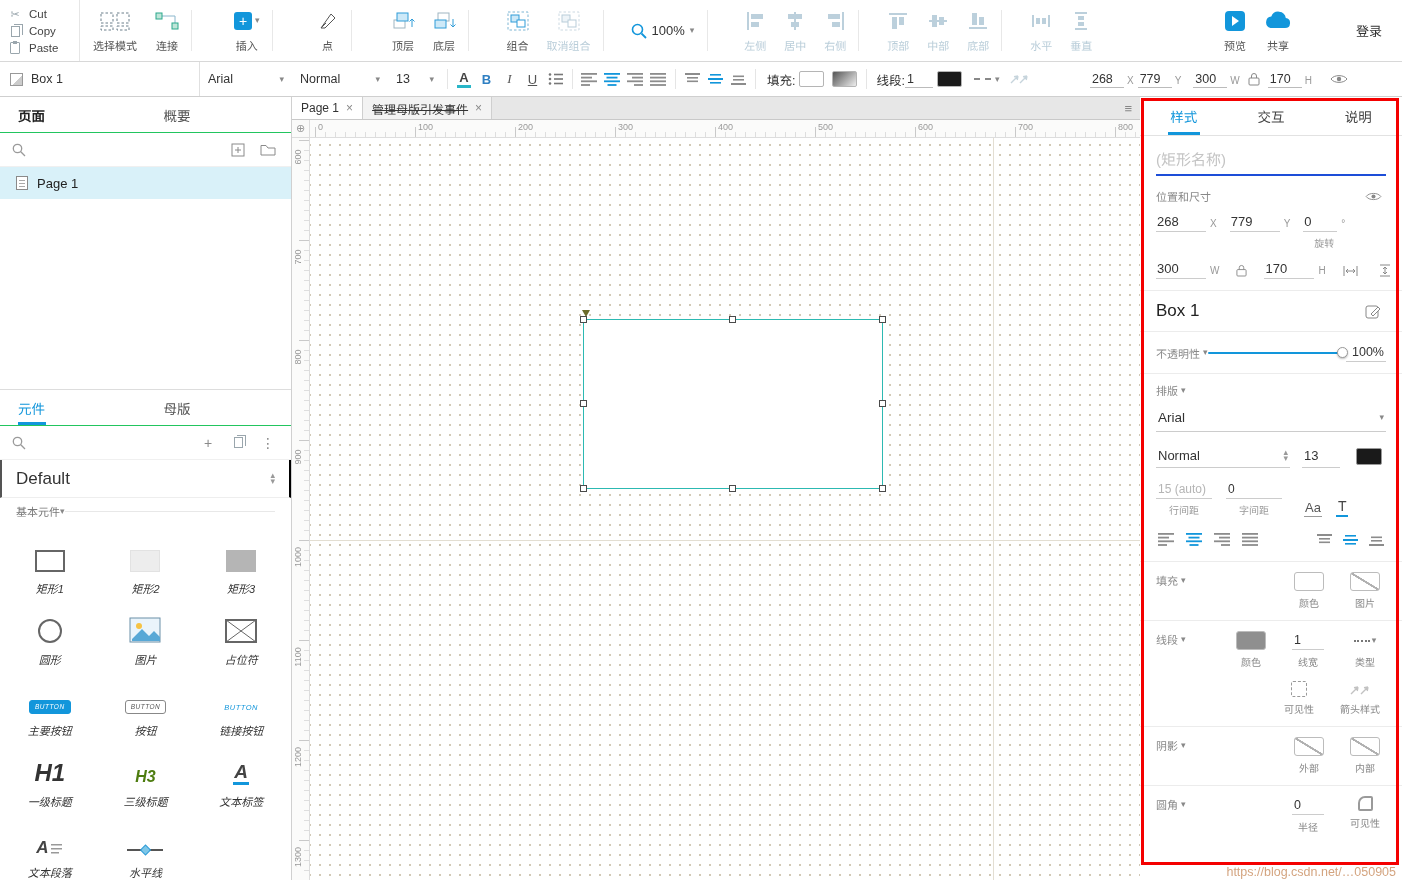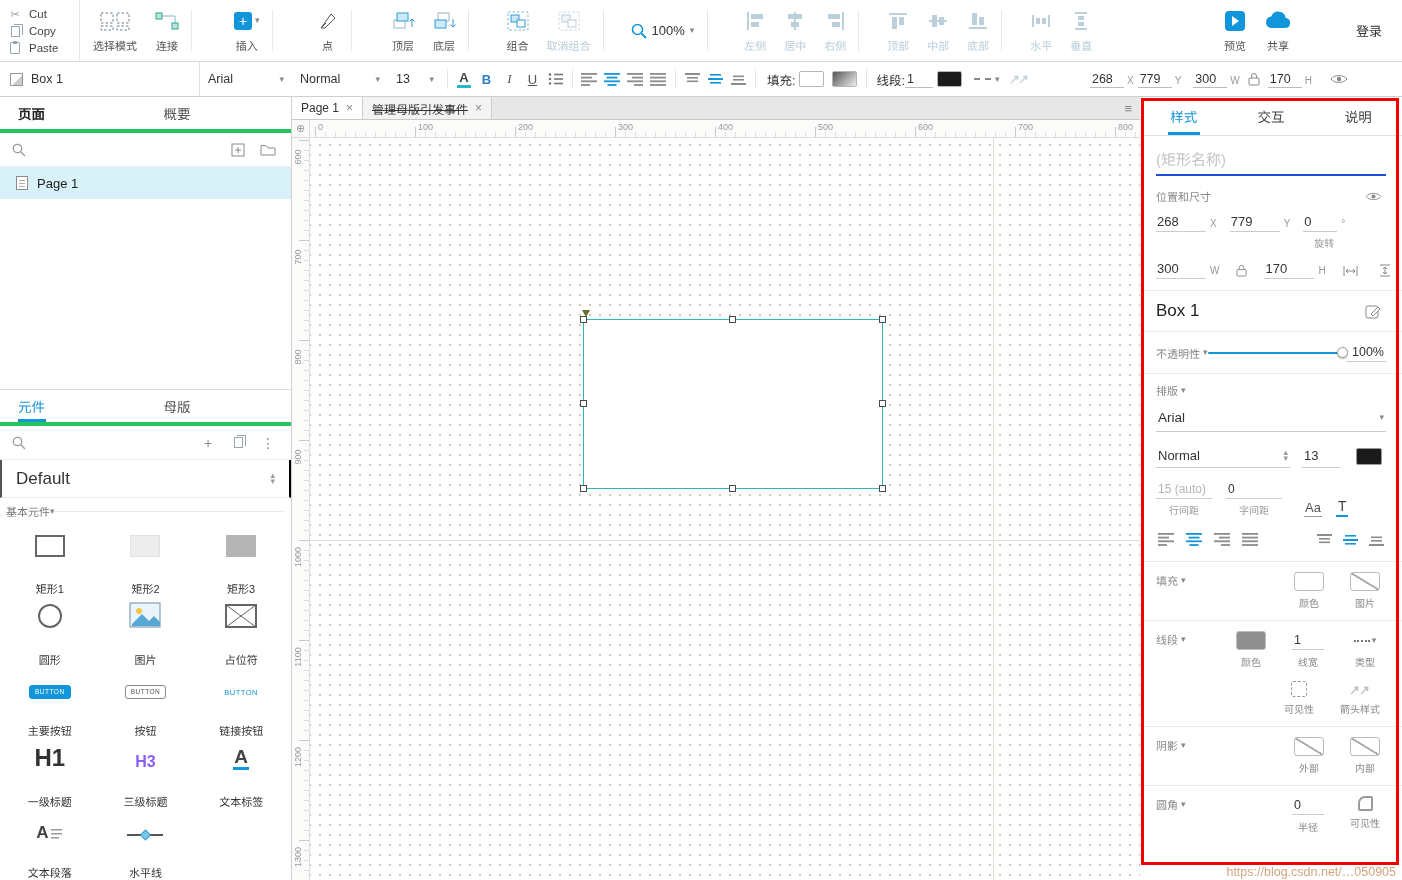--- a/index.html
+++ b/index.html
@@ -55,49 +55,49 @@
 .coord input{width:34px;border:none;border-bottom:1px solid #bbb;font-size:12.5px;color:#333;padding:1px 2px;}
 .tool-ic-btn{background:none;border:none;display:flex;align-items:center;justify-content:center;padding:2px 4px;}
 
 
 .main{flex:1;display:flex;min-height:0;}
 
 
 .sidebar{flex:0 0 260px;border-right:1px solid #d0d0d0;display:flex;flex-direction:column;background:#fff;min-height:0;}
 .pages-panel{flex:0 0 293px;display:flex;flex-direction:column;border-bottom:1px solid #ddd;}
 .widgets-panel{flex:1;display:flex;flex-direction:column;min-height:0;}
-.ptabs{flex:0 0 36px;display:flex;align-items:stretch;border-bottom:4px solid #22c55e;}
+.ptabs{flex:0 0 36px;display:flex;align-items:stretch;border-bottom:1px solid #22c55e;}
 .ptab{width:50%;padding-left:18px;font-size:13.5px;color:#555;background:none;border:none;text-align:left;display:flex;align-items:center;position:relative;}
 .ptab.bold{color:#222;font-weight:bold;}
 .ptab.blue{color:#1296db;}
 .ptab.blue:after{content:"";position:absolute;left:18px;bottom:0;width:28px;height:3px;background:#1296db;}
 .srow{flex:0 0 34px;display:flex;align-items:center;gap:8px;padding:0 12px;border-bottom:1px solid #f0f0f0;}
 .srow .grow{flex:1;border:none;font-size:12px;color:#333;min-width:10px;}
 .ibtn{background:none;border:none;display:flex;align-items:center;justify-content:center;width:22px;height:22px;color:#8a8a8a;font-size:14px;}
 .page-item{flex:0 0 32px;display:flex;align-items:center;gap:9px;padding:0 16px;background:#d9f1f9;font-size:13px;color:#222;}
 .doc-ic{width:12px;height:14px;border:1px solid #8a8a8a;background:#fff;position:relative;flex:0 0 auto;}
 .doc-ic:before{content:"";position:absolute;left:2px;top:3px;width:6px;height:1px;background:#aaa;box-shadow:0 3px 0 #aaa,0 6px 0 #aaa;}
 .libsel{flex:0 0 38px;display:flex;align-items:center;justify-content:space-between;padding:0 14px;border-bottom:1px solid #eee;background:none;border-top:none;width:100%;}
 .libsel .t{font-size:17px;color:#333;}
 .spin{display:flex;flex-direction:column;line-height:.6;color:#999;font-size:9px;text-align:center;}
-.sechead{flex:0 0 26px;display:flex;align-items:center;padding:0 6px;font-size:11px;color:#777;}
+.sechead{flex:0 0 26px;display:flex;align-items:center;padding:0 16px;font-size:11px;color:#777;}
 .sechead .line{flex:1;height:1px;background:#e8e8e8;}
 .wgrid{flex:1;display:grid;grid-template-columns:repeat(3,1fr);grid-auto-rows:71px;padding:4px 2px;overflow:hidden;}
-.witem{display:flex;flex-direction:column;align-items:center;justify-content:flex-end;gap:23px;padding-bottom:3px;background:none;border:none;}
+.witem{display:flex;flex-direction:column;align-items:center;justify-content:flex-end;gap:8px;padding-bottom:3px;background:none;border:none;font-style:italic;}
 .wlab{font-size:11px;color:#333;}
 .g-rect1{width:30px;height:22px;border:2px solid #666;background:#fff;}
 .g-rect2{width:30px;height:22px;background:#ededed;border:1px solid #e2e2e2;}
 .g-rect3{width:30px;height:22px;background:#b5b5b5;}
 .g-circle{width:24px;height:24px;border:2px solid #666;border-radius:50%;background:#fff;}
 .g-btn{padding:3px 5px;border:1px solid #888;border-radius:3px;font-size:6.5px;letter-spacing:.5px;color:#555;background:#fff;line-height:1;}
 .g-btn.primary{background:#1296db;color:#fff;border-color:#1296db;}
 .g-btn.link{border:none;background:none;color:#1296db;font-size:7.5px;}
 .g-h1{font-size:24px;font-weight:bold;color:#333;line-height:1;}
 .g-h2{font-size:20px;font-weight:bold;color:#333;line-height:1;}
-.g-h3{font-size:16px;font-weight:bold;color:#8b5cf6;line-height:1;text-align:center;}
+.g-h3{font-size:16px;font-weight:bold;color:#4d7c0f;line-height:1;text-align:center;}
 .g-label{font-size:19px;font-weight:bold;color:#444;line-height:1;border-bottom:3px solid #1296db;padding:0 1px 1px;}
 .g-para{display:flex;align-items:flex-end;gap:3px;}
 .g-para .A{font-size:17px;font-weight:bold;color:#444;line-height:1;}
 
 
 .canvas-col{flex:1;display:flex;flex-direction:column;min-width:0;background:#fff;}
 .ctabs{flex:0 0 23px;background:#e7e7e7;display:flex;align-items:stretch;border-bottom:1px solid #c9c9c9;}
 .ctab{display:flex;align-items:center;gap:7px;padding:0 9px;font-size:12px;color:#333;background:#f3f3f3;border:none;border-right:1px solid #cfcfcf;}
 .ctab.active{background:#fff;}
 .ctab .x{color:#8a8a8a;font-size:12px;}

